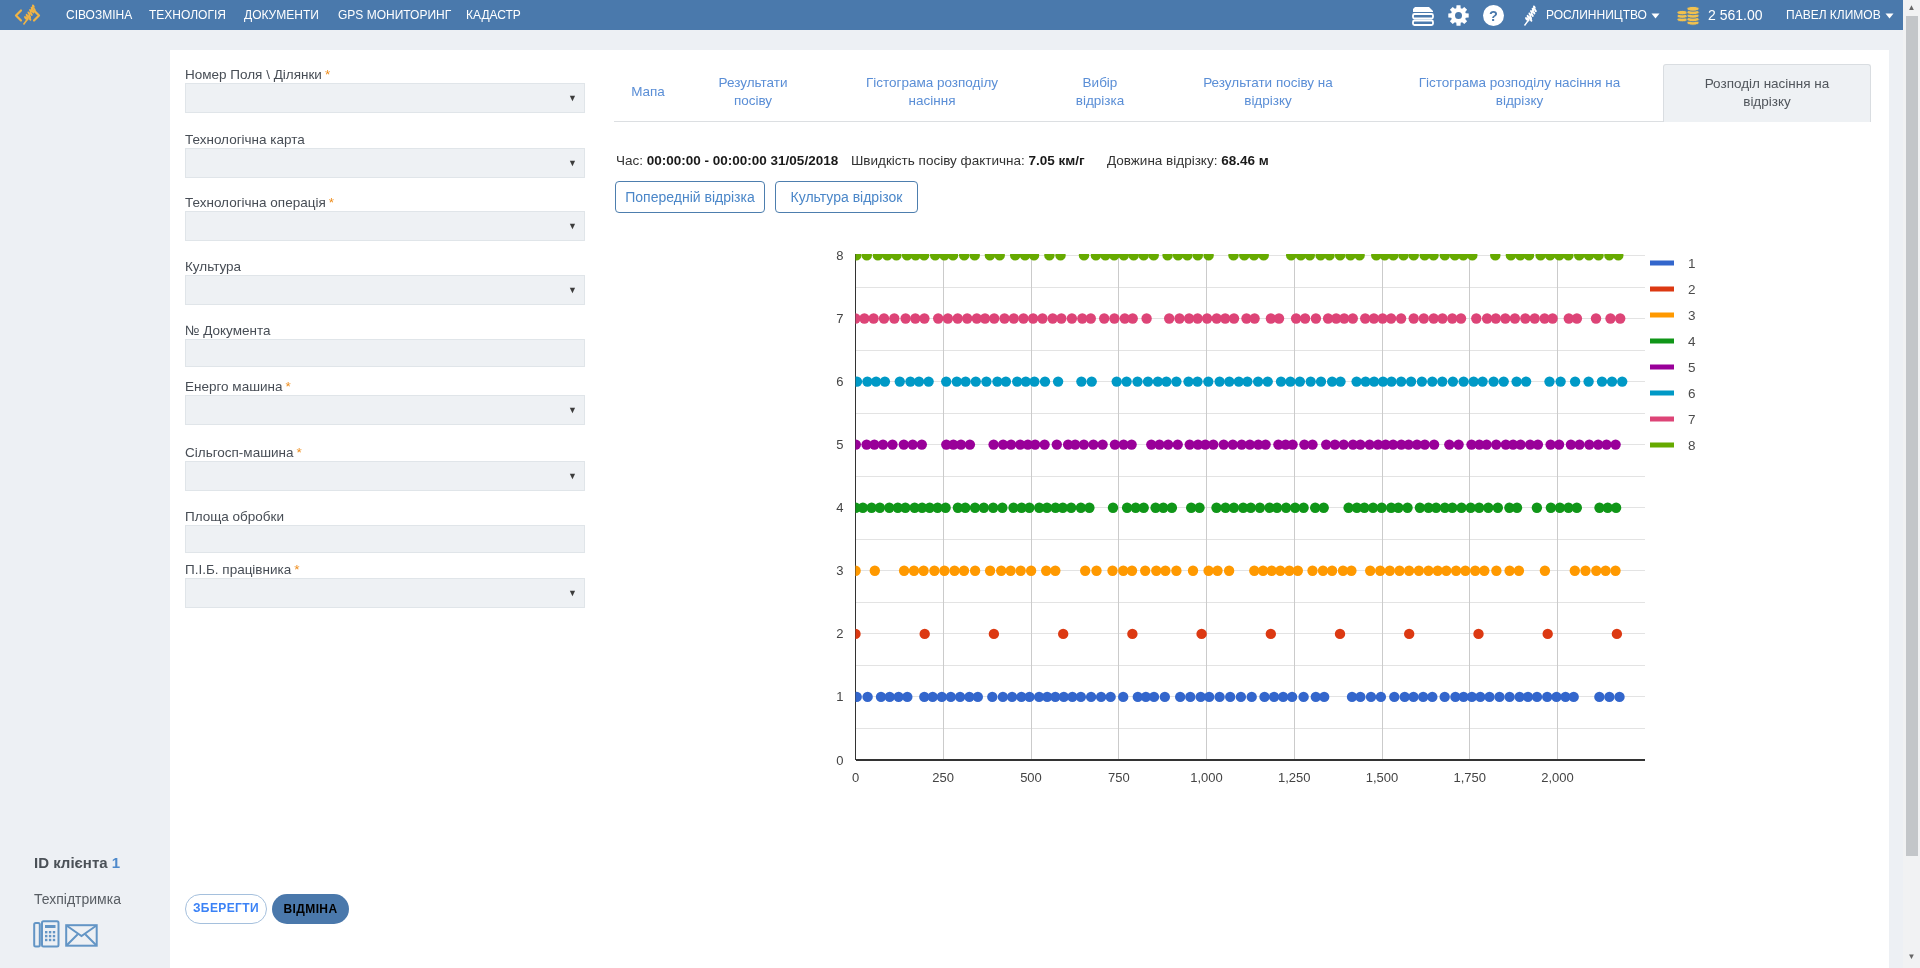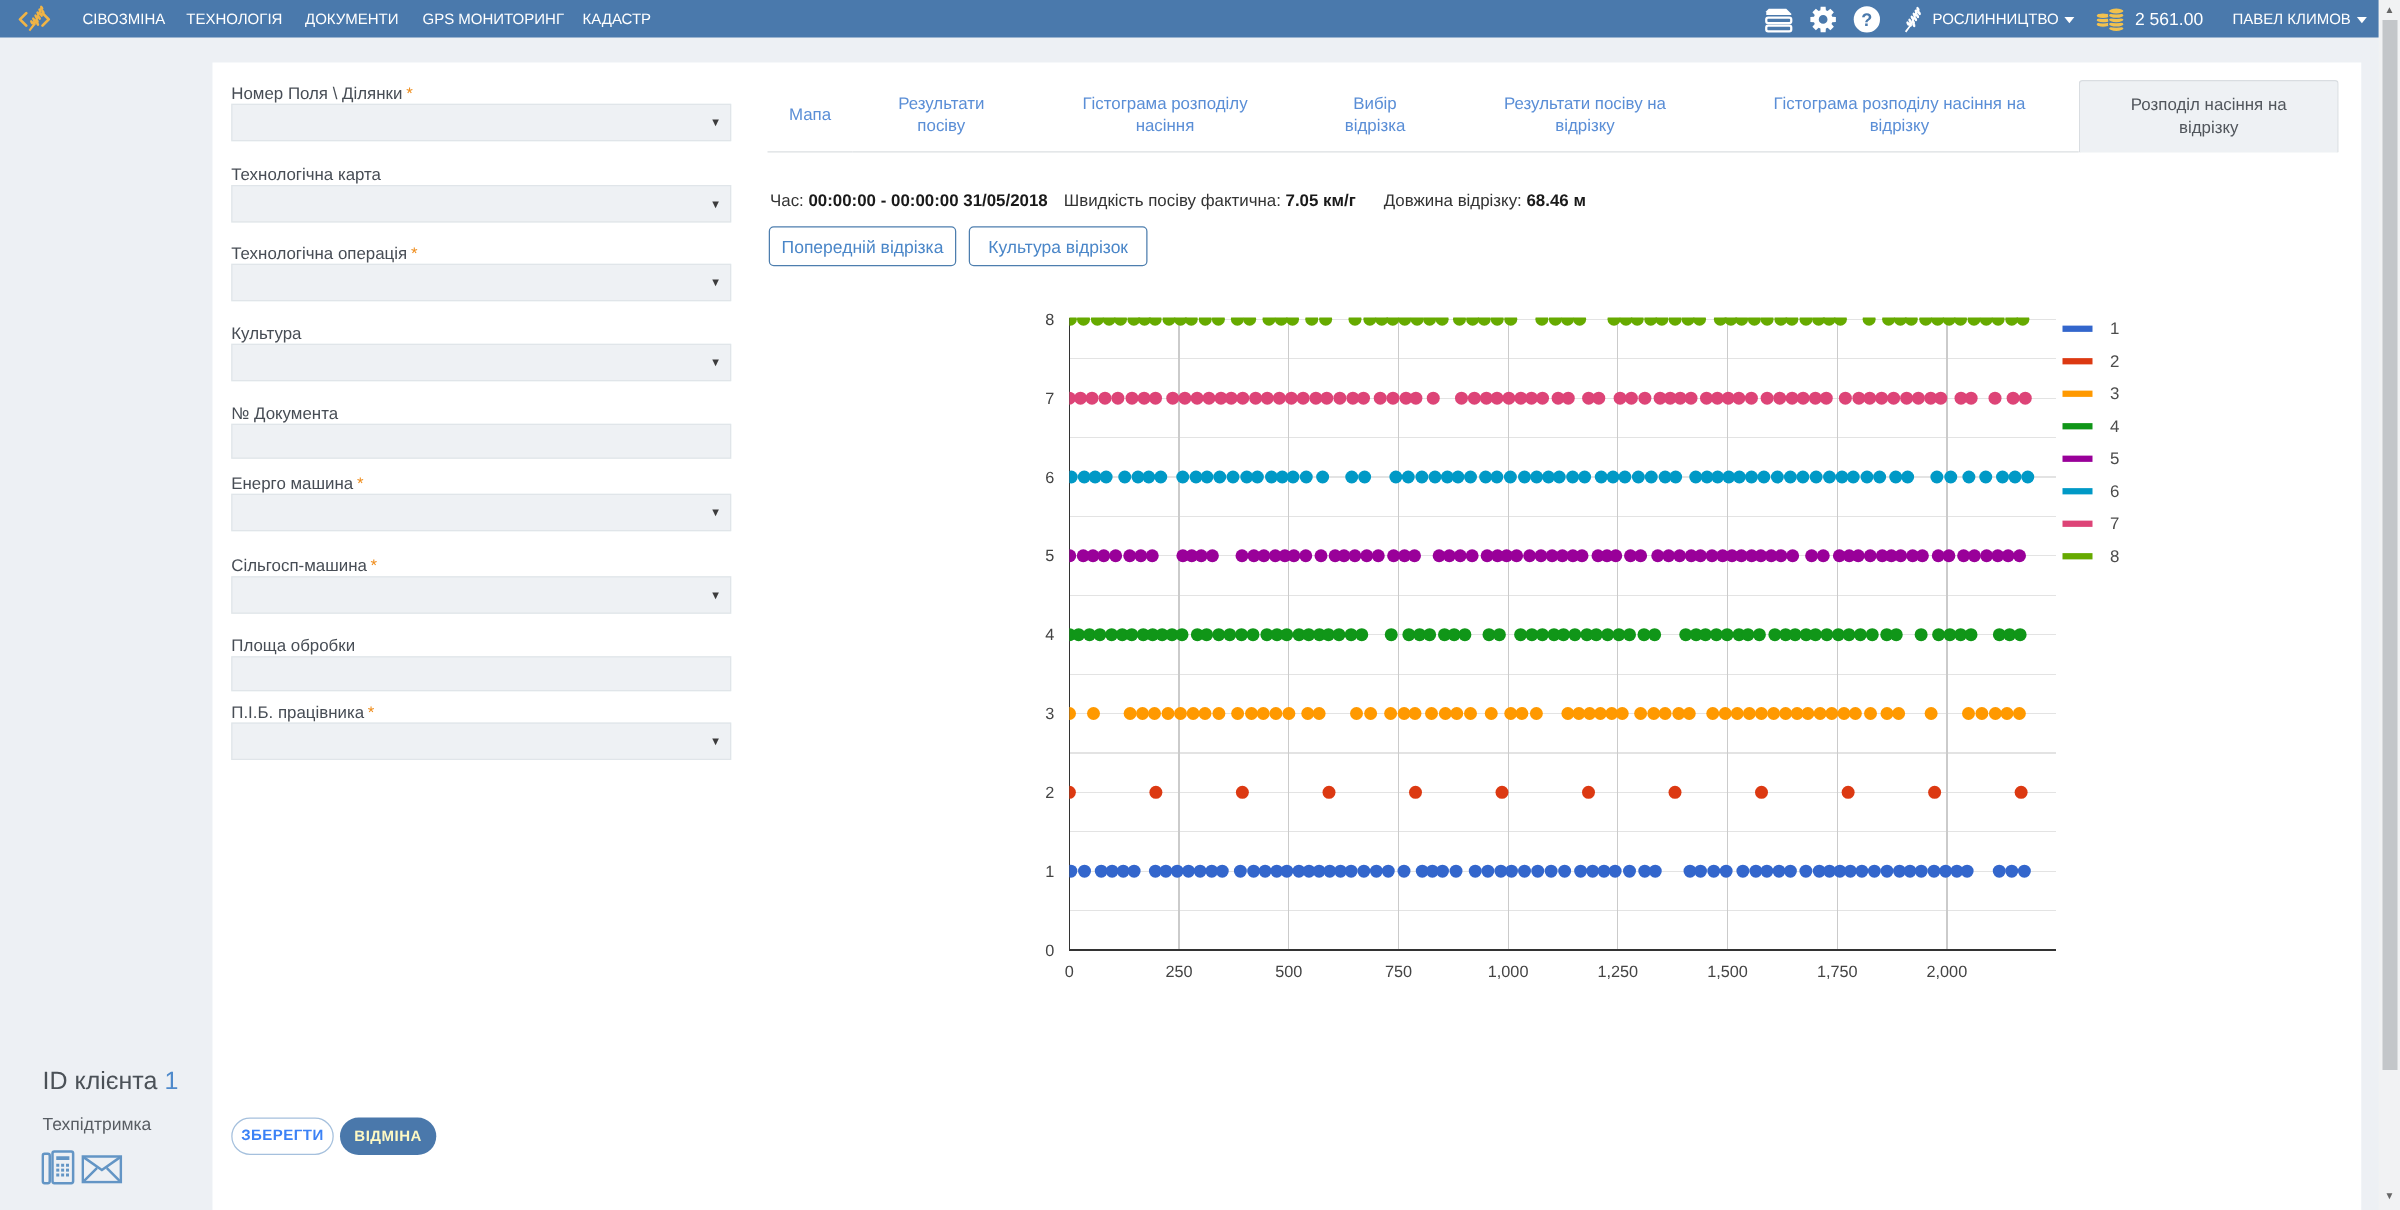--- a/index.html
+++ b/index.html
@@ -16,27 +16,27 @@
 .inp{height:28px}
 .selarr{position:absolute;right:6.5px;top:50%;transform:translateY(-50%);font-size:9px;color:#3c3c3c}
 #tabs{position:absolute;left:614px;top:64px;height:57.5px;display:flex}
 .tab{display:flex;align-items:center;justify-content:center;text-align:center;
      font-size:13.5px;line-height:18px;color:#5a8ed6;border-bottom:1px solid #dcdfe2}
 .tab.act{background:#eef1f4;border:1px solid #d9dde1;border-bottom:none;border-radius:3px 3px 0 0;color:#51565c}
 .il{position:absolute;top:153px;font-size:13.5px;color:#333;white-space:nowrap}
 .il b{color:#1a1a1a}
 .btn{position:absolute;background:#fff;border:1px solid #4d7eae;border-radius:4px;color:#4a86c8;
      font-size:14px;text-align:center;line-height:30px;height:32px}
-#idc{position:absolute;left:34px;top:854px;font-size:20px;font-weight:normal;color:#4b5157}
+#idc{position:absolute;left:34px;top:854px;font-size:15px;font-weight:bold;color:#4b5157}
 #idc span{color:#4f8acb}
 #ts{position:absolute;left:34px;top:891px;font-size:14px;color:#585d63}
 #save{position:absolute;left:185px;top:894px;width:82px;height:30px;border:1.5px solid #a5c0dd;border-radius:15px;
       background:#fff;color:#3b82f6;font-weight:bold;font-size:12px;letter-spacing:.4px;text-align:center;line-height:27px}
 #cancel{position:absolute;left:272px;top:894px;width:77px;height:30px;border-radius:15px;
-      background:#4a78ab;color:#fef9c3;font-weight:bold;font-size:12px;letter-spacing:.4px;text-align:center;line-height:30px}
+      background:#4a78ab;color:#000000;font-weight:bold;font-size:12px;letter-spacing:.4px;text-align:center;line-height:30px}
 #chart{position:absolute}
 #sbar{position:absolute;left:1903px;top:0;width:17px;height:968px;background:#f1f2f3}
 #sthumb{position:absolute;left:1905.5px;top:16px;width:12px;height:840px;background:#c3c6c9}
 .sarr{position:absolute;left:1903px;width:17px;text-align:center;font-size:8px;color:#666}
 </style></head><body>
 <div id="page">
 <div id="panel"></div>
 <div id="nav"></div>
 <svg class="abs" style="left:14px;top:2px" width="27" height="27">
       <path d="M7,8.5 L2,13.5 L7,18.5" fill="none" stroke="#f0b446" stroke-width="2.2" stroke-linecap="round" stroke-linejoin="round"></path>

